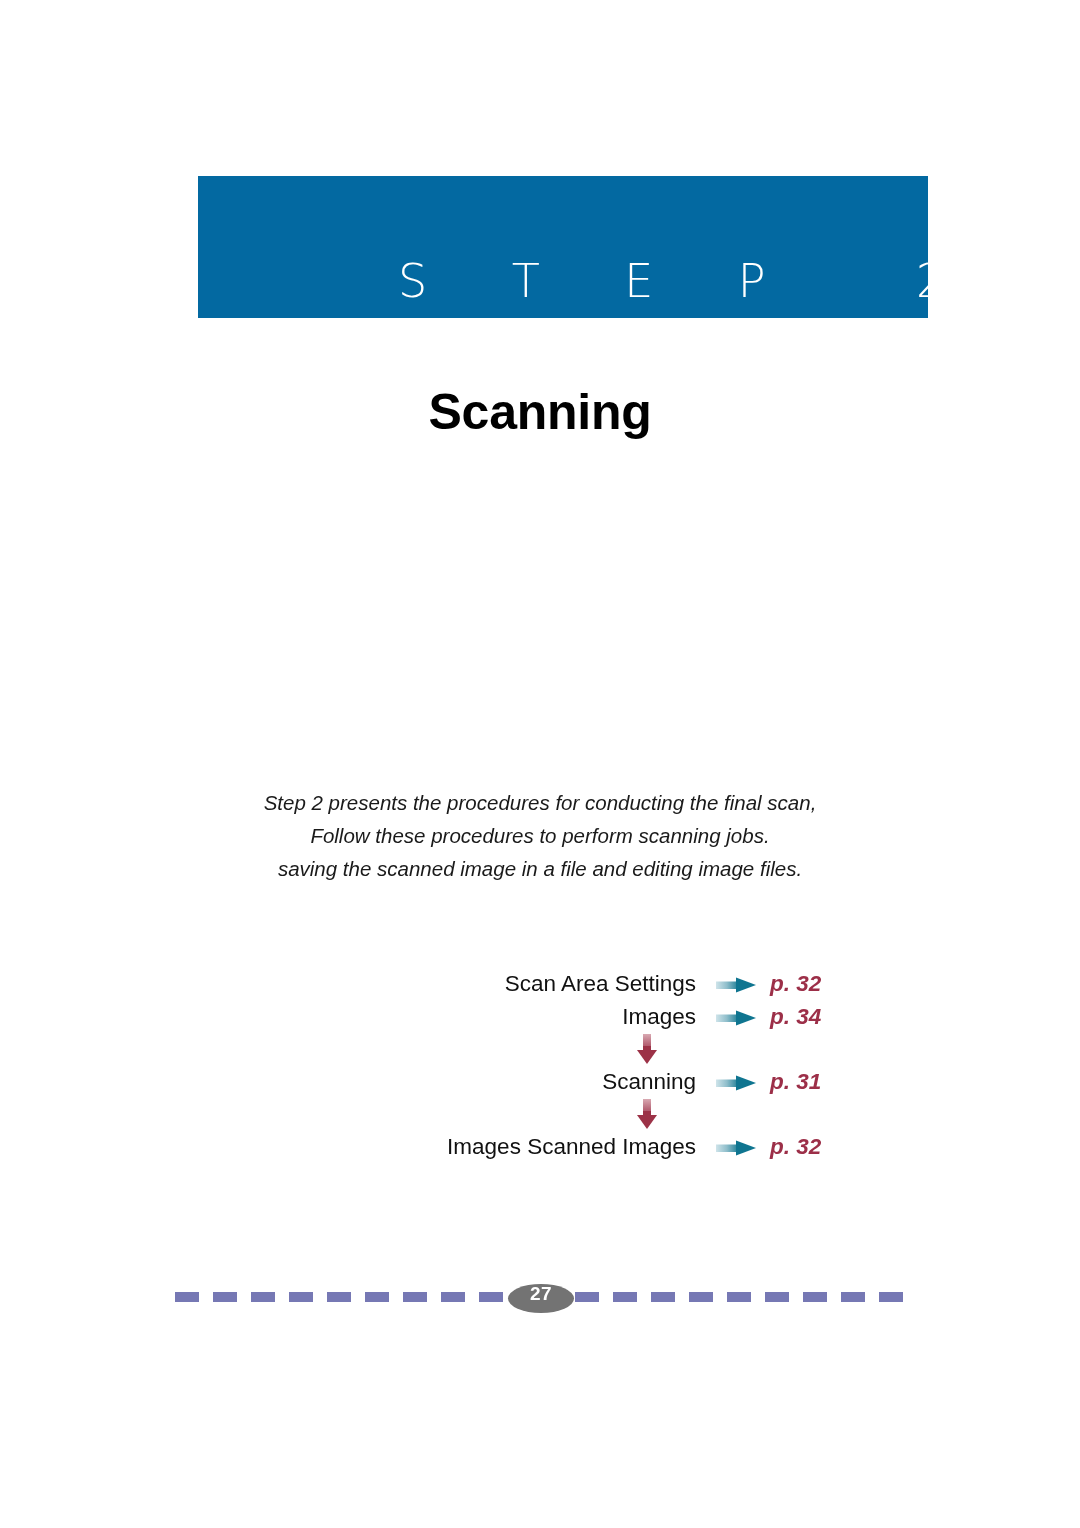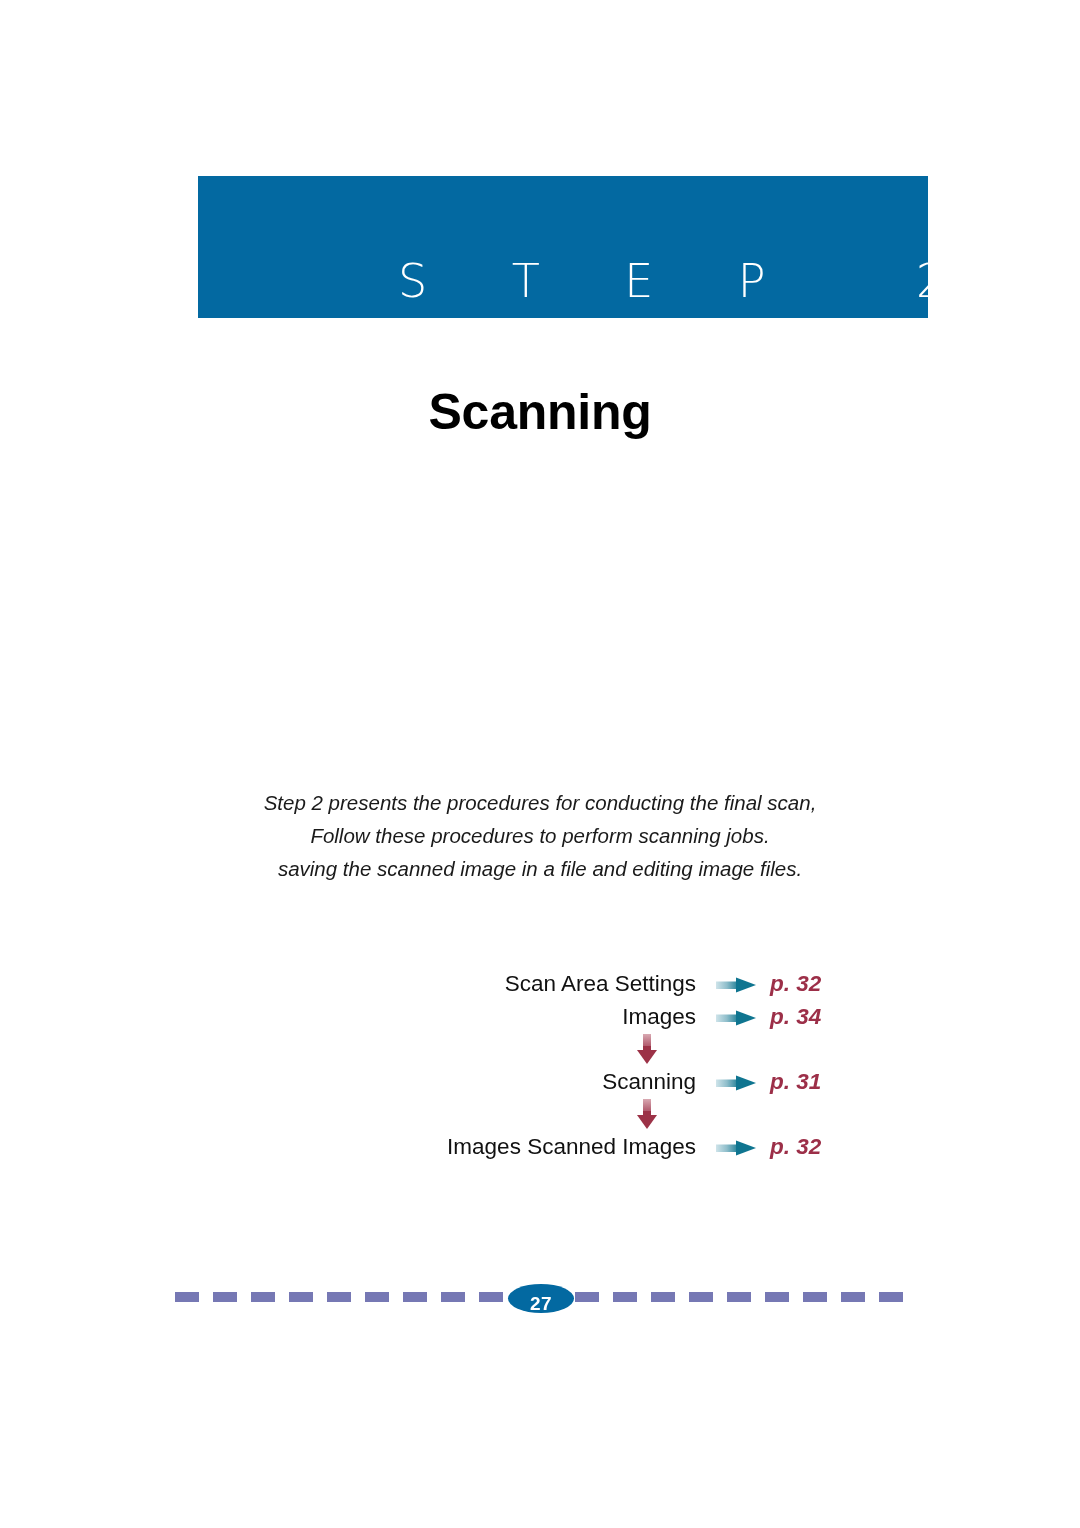--- a/index.html
+++ b/index.html
@@ -145,23 +145,23 @@
   .footer-rule .dash-left  { left: 0px;   width: 332px; }
   .footer-rule .dash-right { left: 400px; width: 330px; }
 
   .page-bubble {
     position: absolute;
     left: 508px;
     top: 1284px;
     width: 66px;
     height: 29px;
     border-radius: 50%;
-    background: #0369a1;
+    background: #737373;
     display: flex;
-    align-items: flex-end;
+    align-items: flex-start;
     justify-content: center;
   }
   .page-bubble-num {
     color: #ffffff;
     font-size: 19px;
     font-weight: bold;
     line-height: 1;
     letter-spacing: 0.02em;
   }
 </style>

